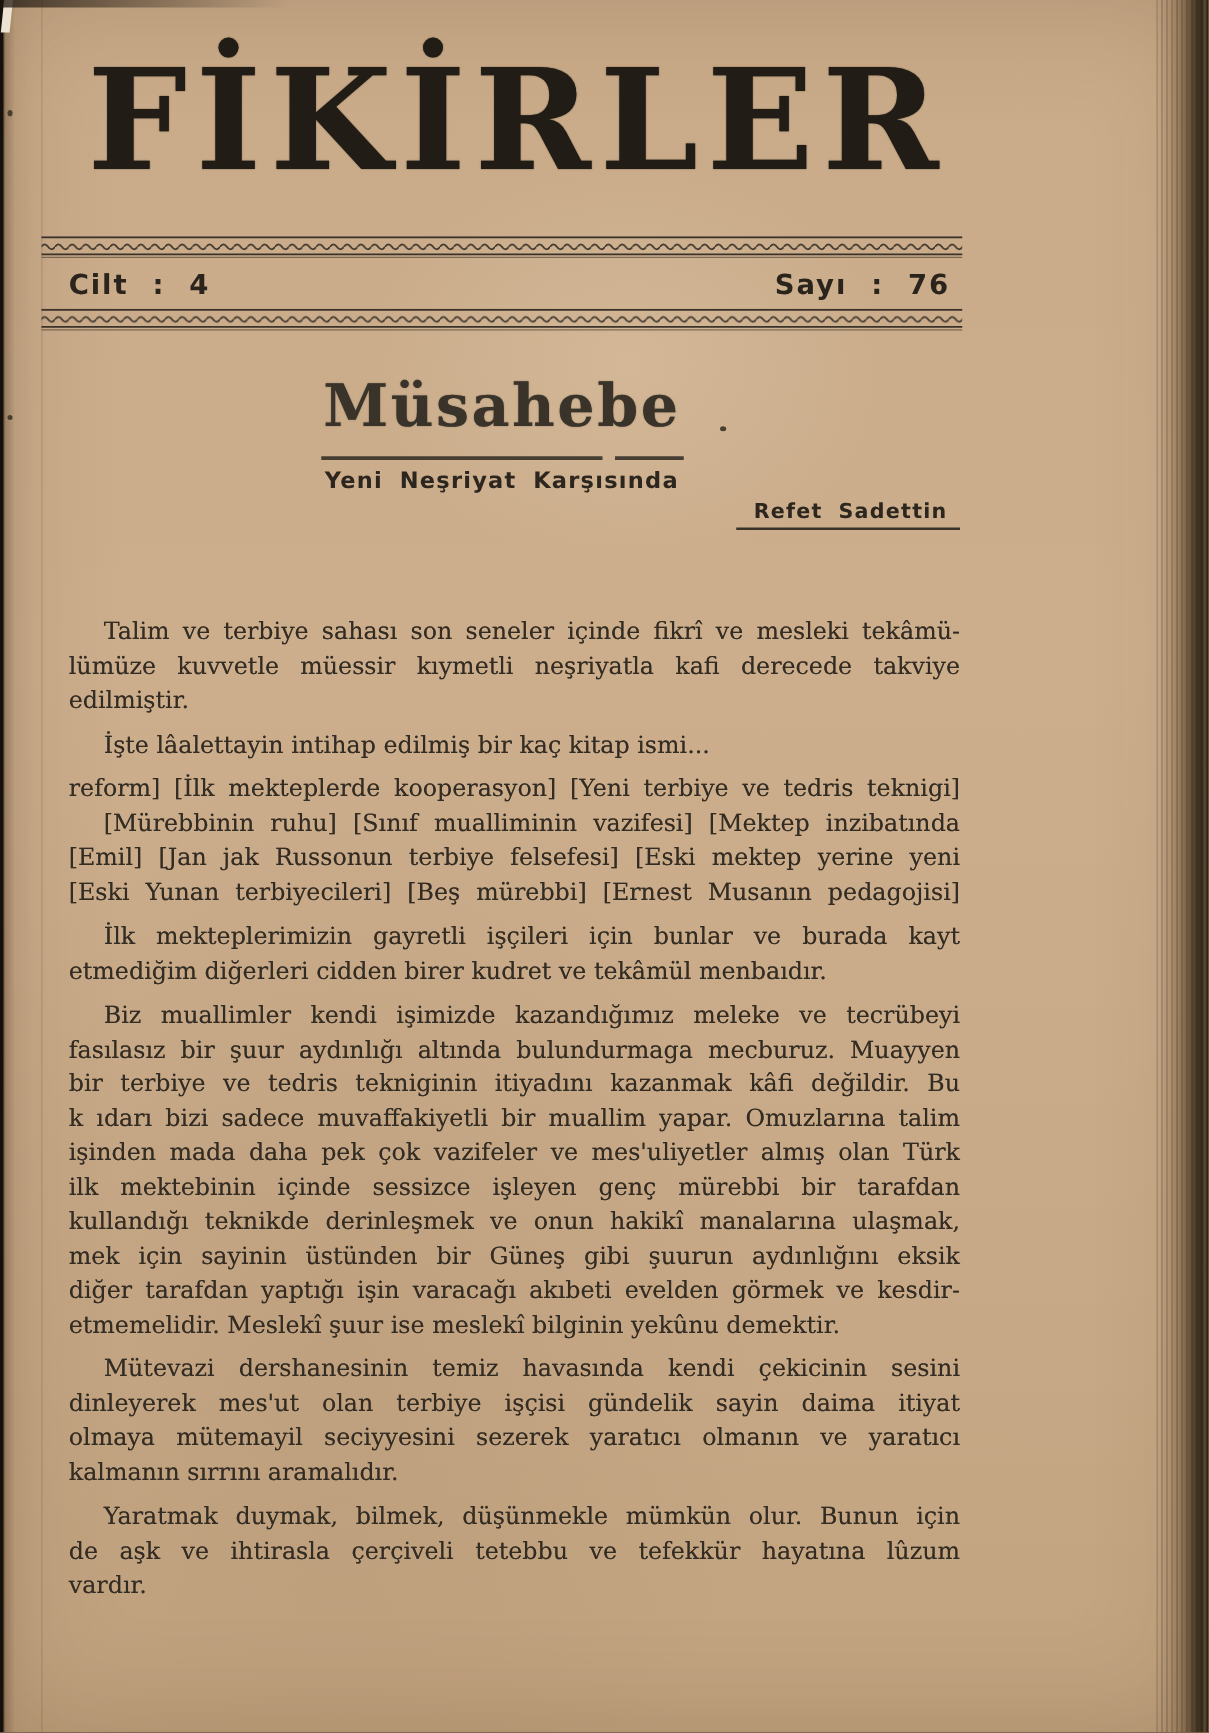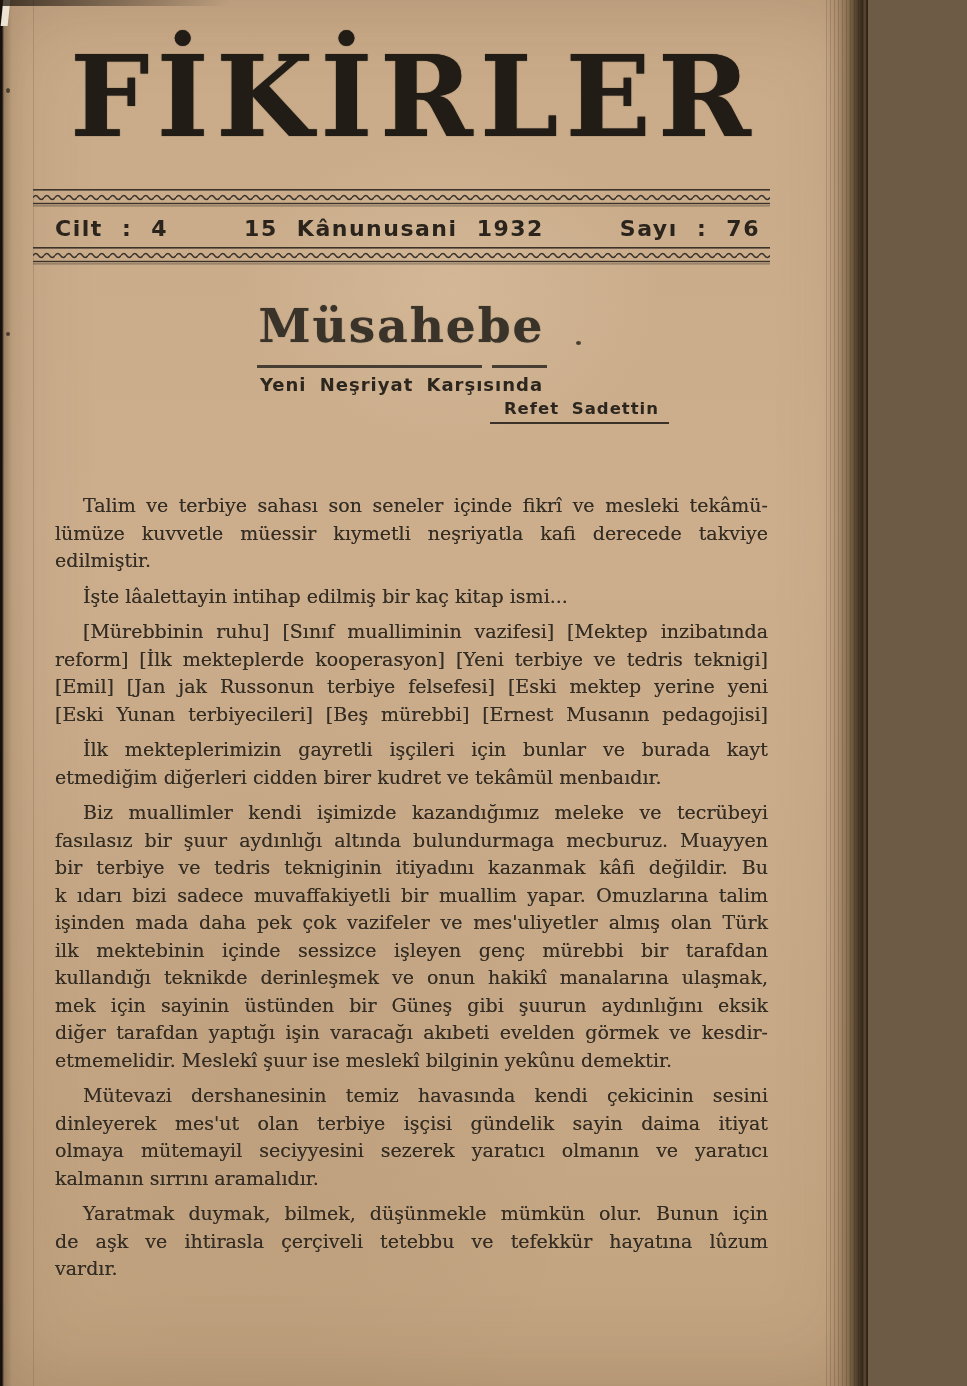--- a/index.html
+++ b/index.html
@@ -1,17 +1,17 @@
 <!DOCTYPE html>
 <html><head>
 <meta charset="utf-8">
 <style>
   html,body{margin:0;padding:0;background:#6e5b45;}
   .page{
-    position:relative;width:868px;height:1386px;overflow:hidden;
+    position:relative;width:967px;height:1386px;overflow:hidden;
     background:
       radial-gradient(ellipse 300px 230px at 52% 21%, rgba(230,208,176,0.30), rgba(230,208,176,0) 70%),
       radial-gradient(ellipse 500px 700px at 28% 78%, rgba(60,40,20,0.06), rgba(60,40,20,0) 70%),
       linear-gradient(180deg,#c9ab89 0%,#ccae8d 38%,#c7a886 78%,#c2a37f 100%);
     box-shadow: inset 0 0 90px rgba(80,55,30,0.22);
     font-family:"DejaVu Serif", serif;
     color:#2f2820;
   }
   
   .left-edge{position:absolute;left:0;top:0;width:28px;height:100%;
@@ -99,21 +99,20 @@
       </defs>
       <rect x="0" y="0" width="737" height="1.6" fill="#3b332a"></rect>
       <rect x="0" y="1" width="737" height="13" fill="url(#w1)"></rect>
       <rect x="0" y="13.8" width="737" height="1.4" fill="#3b332a"></rect>
       <rect x="0" y="16.4" width="737" height="1" fill="#3b332a" opacity="0.55"></rect>
     </svg>
   </div>
 
   <div class="issue-bar">
     <span>Cilt : 4</span>
-    <span>15 Kânunusani 1932</span>
     <span>Sayı : 76</span>
   </div>
 
   <div class="rule" style="top:247px;">
     <svg width="737" height="18" viewBox="0 0 737 18" preserveAspectRatio="none">
       <defs>
         <pattern id="w2" width="11" height="18" patternUnits="userSpaceOnUse">
           <path d="M0 8.5 Q 2.75 4.5, 5.5 8.5 T 11 8.5" fill="none" stroke="#3b332a" stroke-width="1.4"></path>
         </pattern>
       </defs>
@@ -139,22 +138,22 @@
   <div class="body">
       <div class="para">
         <div class="line stretch first">Talim ve terbiye sahası son seneler içinde fikrî ve mesleki tekâmü-</div>
         <div class="line stretch">lümüze kuvvetle müessir kıymetli neşriyatla kafi derecede takviye</div>
         <div class="line">edilmiştir.</div>
       </div>
       <div class="para">
         <div class="line first">İşte lâalettayin intihap edilmiş bir kaç kitap ismi...</div>
       </div>
       <div class="para">
+        <div class="line stretch">reform] [İlk mekteplerde kooperasyon] [Yeni terbiye ve tedris teknigi]</div>
         <div class="line stretch first">[Mürebbinin ruhu] [Sınıf mualliminin vazifesi] [Mektep inzibatında</div>
-        <div class="line stretch">reform] [İlk mekteplerde kooperasyon] [Yeni terbiye ve tedris teknigi]</div>
         <div class="line stretch">[Emil] [Jan jak Russonun terbiye felsefesi] [Eski mektep yerine yeni</div>
         <div class="line stretch">[Eski Yunan terbiyecileri] [Beş mürebbi] [Ernest Musanın pedagojisi]</div>
       </div>
       <div class="para">
         <div class="line stretch first">İlk mekteplerimizin gayretli işçileri için bunlar ve burada kayt</div>
         <div class="line">etmediğim diğerleri cidden birer kudret ve tekâmül menbaıdır.</div>
       </div>
       <div class="para">
         <div class="line stretch first">Biz muallimler kendi işimizde kazandığımız meleke ve tecrübeyi</div>
         <div class="line stretch">fasılasız bir şuur aydınlığı altında bulundurmaga mecburuz. Muayyen</div>

